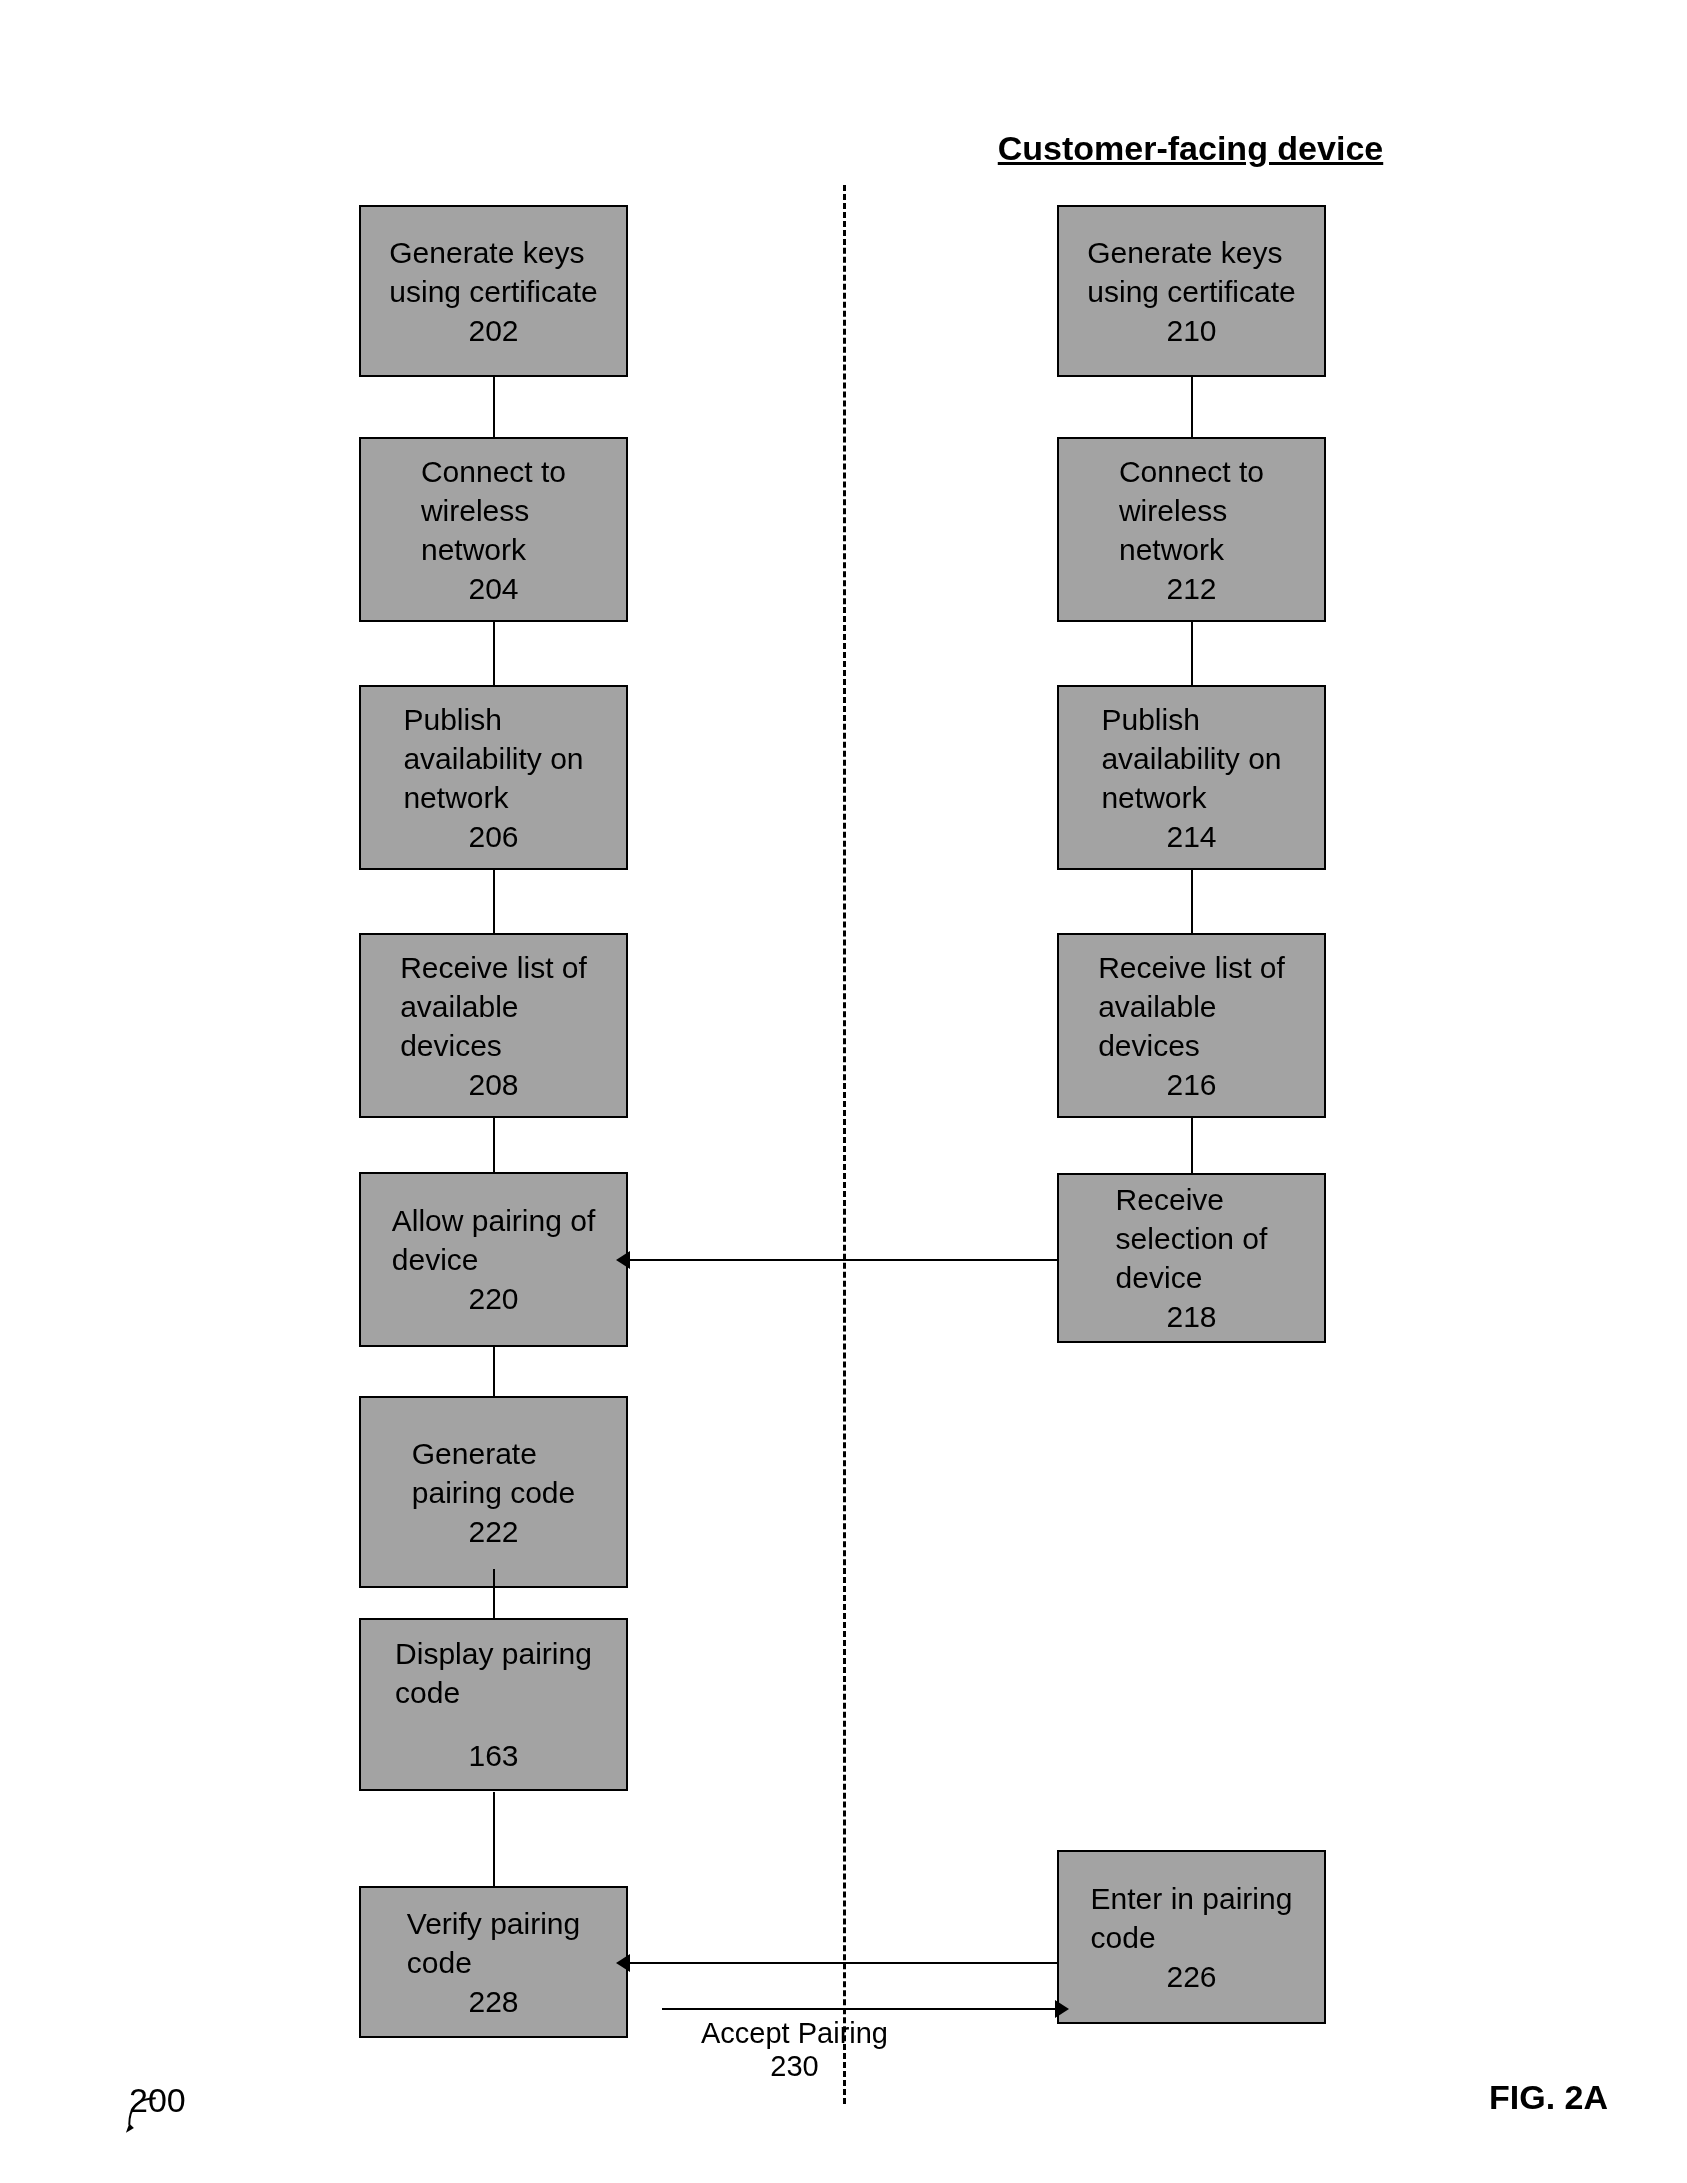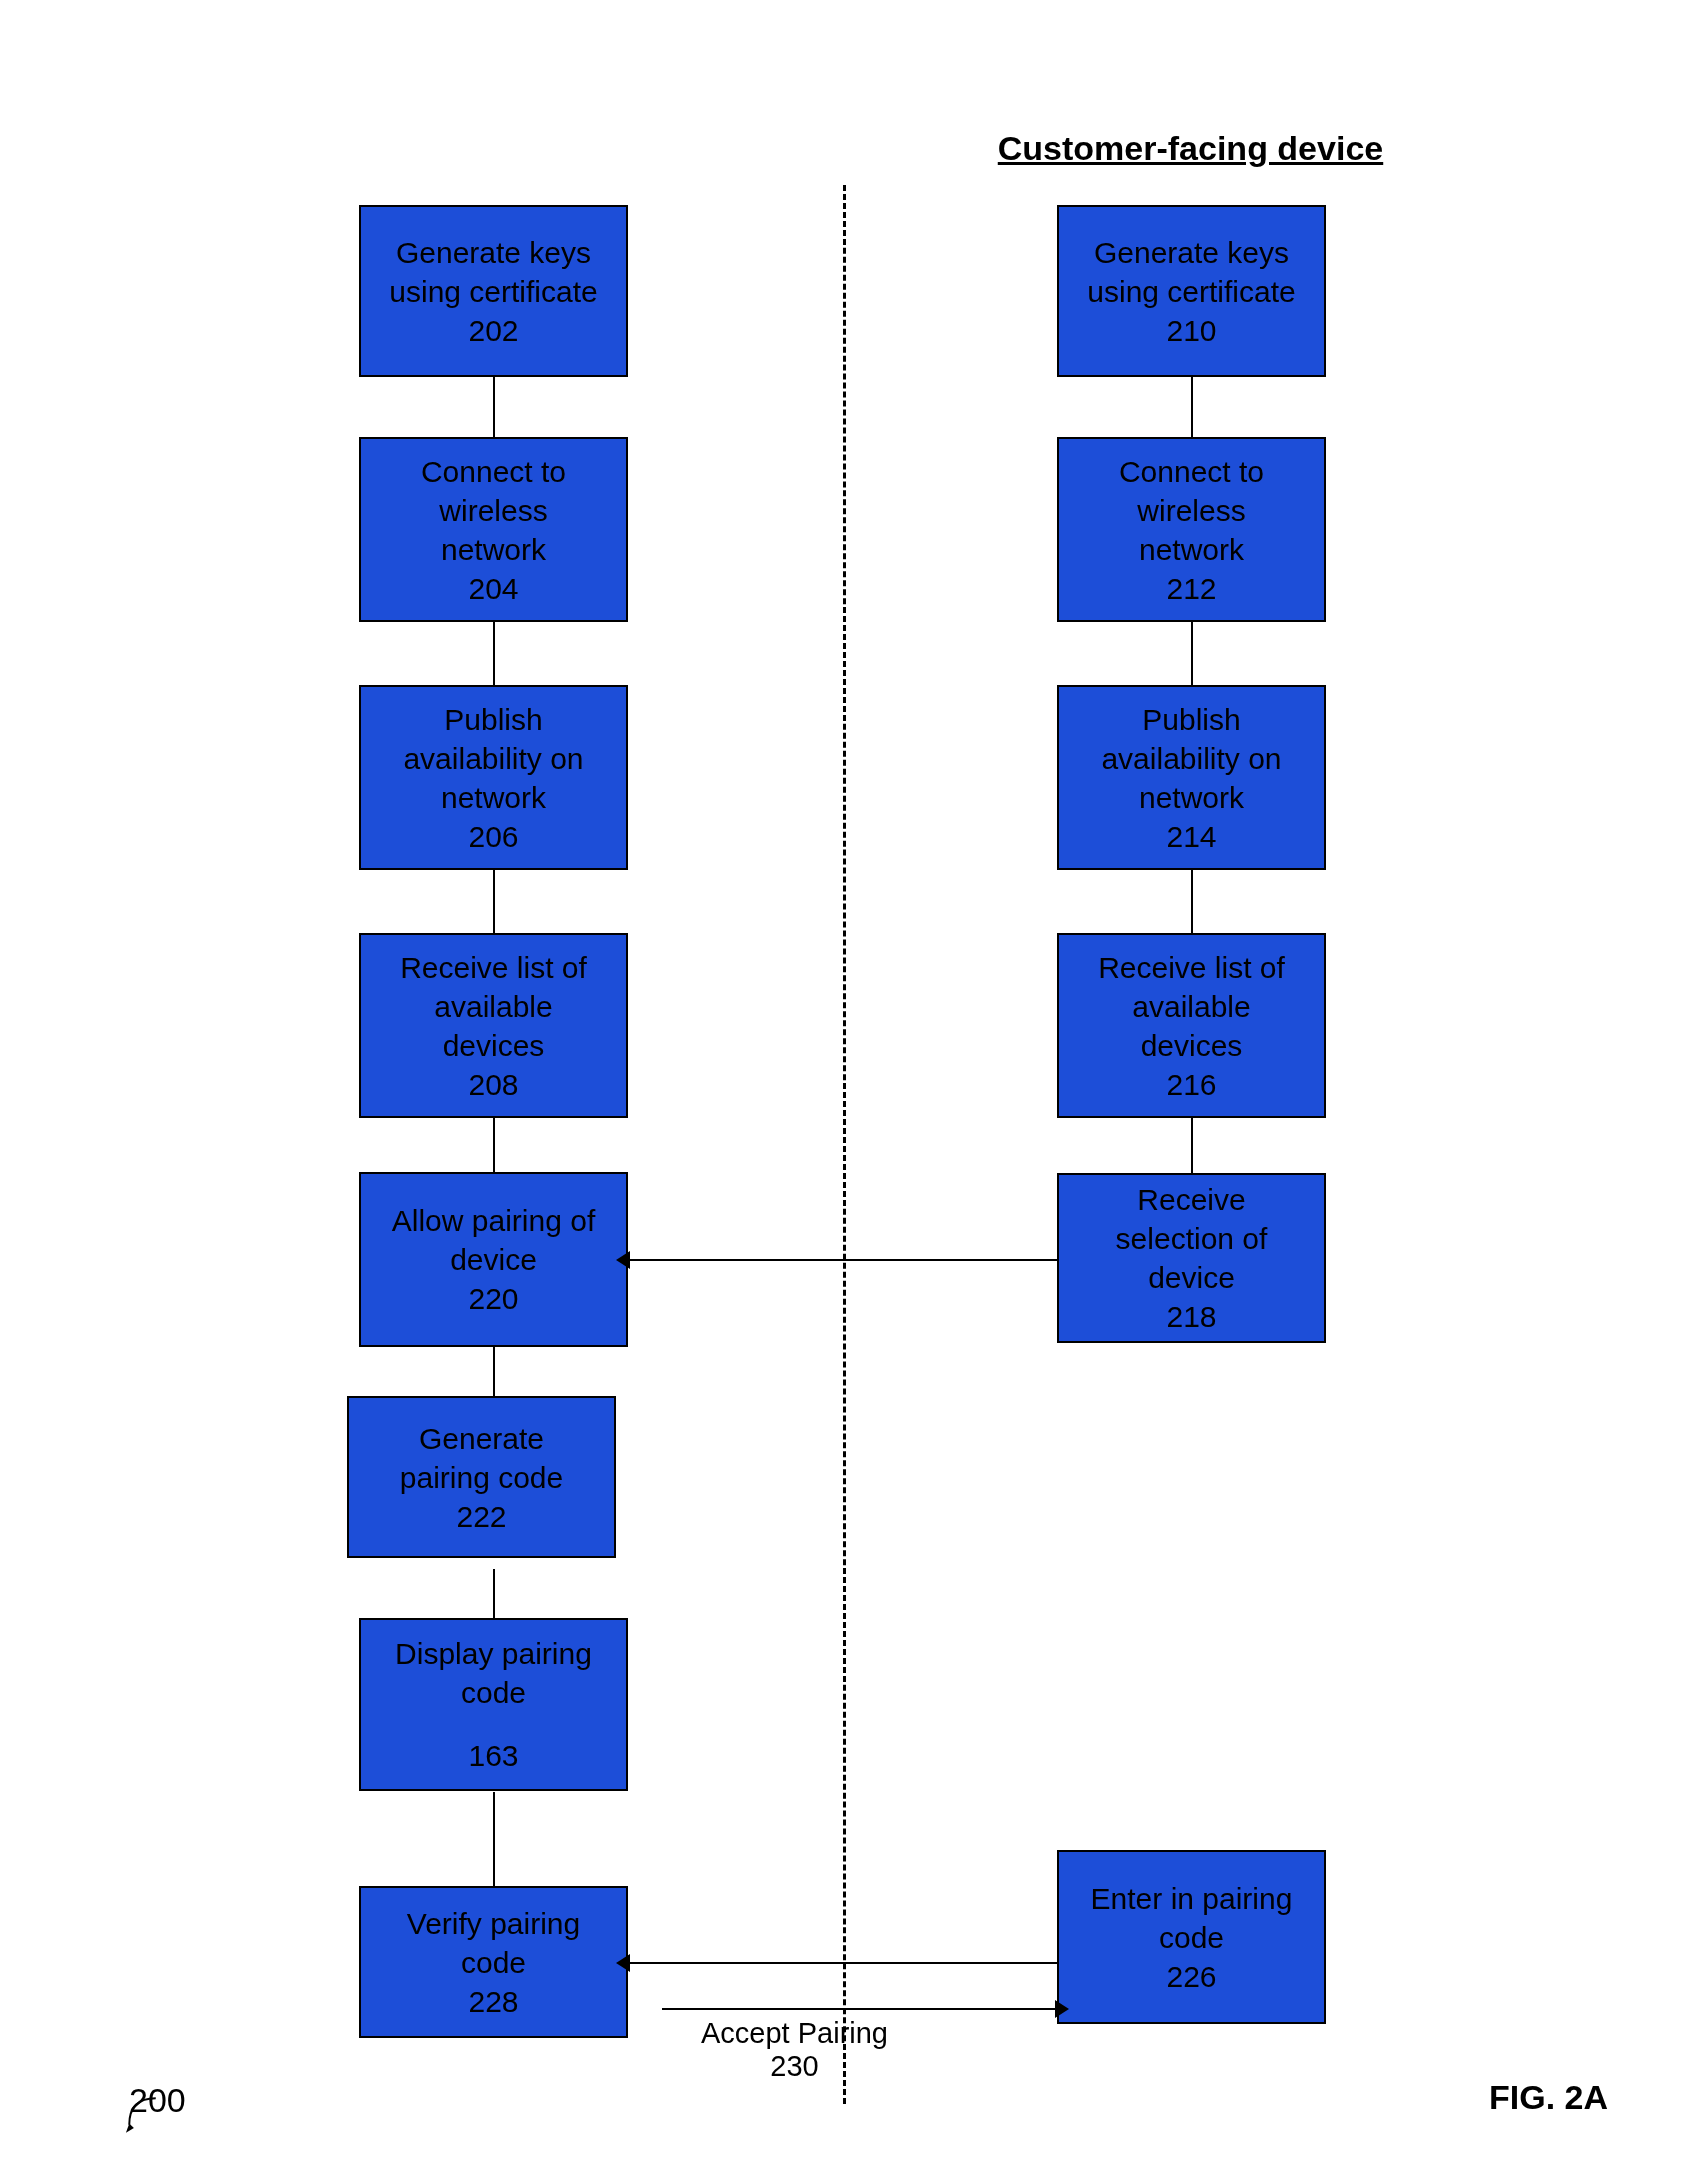--- a/index.html
+++ b/index.html
@@ -23,26 +23,25 @@
       font-size: 34px;
       font-weight: bold;
       text-decoration: underline;
       text-align: center;
       position: absolute;
     }
 
     .flow-box {
       position: absolute;
       border: 2px solid #000;
-      background: #1d4ed8;
+      background: #a3a3a3;
       display: flex;
       flex-direction: column;
       align-items: center;
       justify-content: center;
-      text-align: center;
       font-size: 30px;
       line-height: 1.3;
       padding: 13.2px;
     }
 
     .flow-box .box-label {
       font-size: 30px;
     }
 
     .box-number {
@@ -163,21 +162,21 @@
 
   <div class="arrow-down" style="left: 493px; top: 1118px; height: 56px;"></div>
 
   <div class="flow-box" style="left: 359px; top: 1172px; width: 269px; height: 175px;">
     <span class="box-label">Allow pairing of<br>device</span>
     <span class="box-number">220</span>
   </div>
 
   <div class="arrow-down" style="left: 493px; top: 1347px; height: 51px;"></div>
 
-  <div class="flow-box" style="left: 347px; top: 1396px; width: 269px; height: 162px;">
+  <div class="flow-box" style="left: 359px; top: 1396px; width: 269px; height: 192px;">
     <span class="box-label">Generate<br>pairing code</span>
     <span class="box-number">222</span>
   </div>
 
   <div class="arrow-down" style="left: 493px; top: 1569px; height: 51px;"></div>
 
   <div class="flow-box" style="left: 359px; top: 1618px; width: 269px; height: 173px; gap: 24px;">
     <span class="box-label">Display pairing<br>code</span>
     <span class="box-number">163</span>
   </div>

